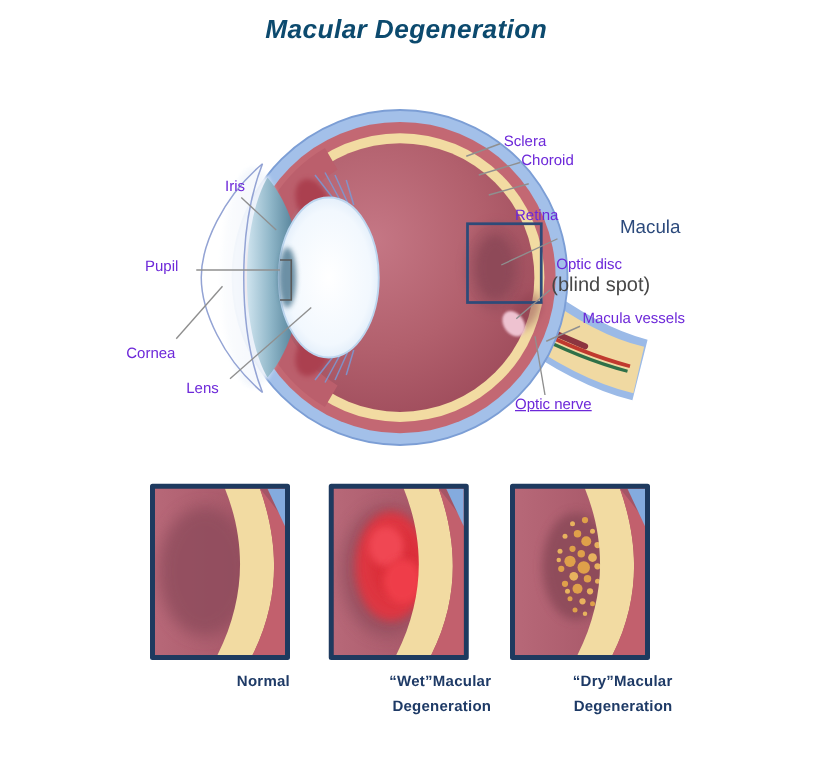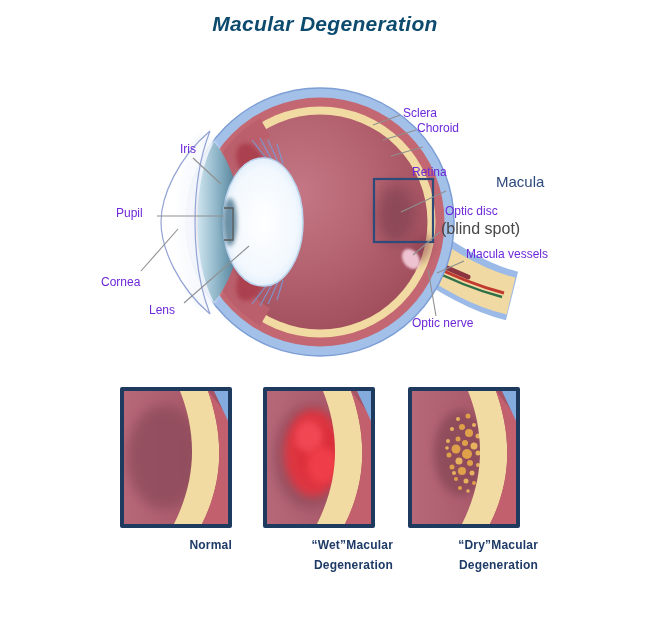--- a/index.html
+++ b/index.html
@@ -123,21 +123,21 @@
   <div class="lbl" style="left:116px;top:205px;">Pupil</div>
   <div class="lbl" style="left:101px;top:274px;">Cornea</div>
   <div class="lbl" style="left:149px;top:302px;">Lens</div>
   <div class="lbl" style="left:403px;top:105px;">Sclera</div>
   <div class="lbl" style="left:417px;top:120px;">Choroid</div>
   <div class="lbl" style="left:412px;top:137px;margin-top:27px;">Retina</div>
   <div class="lbl navy" style="left:448px;top:174px;margin-left:48px;">Macula</div>
   <div class="lbl" style="left:445px;top:203px;">Optic disc</div>
   <div class="lbl small" style="left:441px;top:221px;">(blind spot)</div>
   <div class="lbl" style="left:466px;top:246px;">Macula vessels</div>
-  <div class="lbl" style="left:412px;top:315px;">Optic nerve</div>
+  <div class="lbl" style="left:412px;top:315px;text-decoration:underline;">Optic nerve</div>
 
   <div class="panel" style="left:120px;top:387px;">
     <svg width="104" height="133" viewBox="0 0 104 133">
       <defs>
         <linearGradient id="nbg" x1="0" y1="0" x2="1" y2="0">
           <stop offset="0%" stop-color="#b76878"></stop>
             <stop offset="100%" stop-color="#a25263"></stop>
         </linearGradient>
         <filter id="nblur6" x="-60%" y="-60%" width="220%" height="220%">
             <feGaussianBlur stdDeviation="6"></feGaussianBlur>

